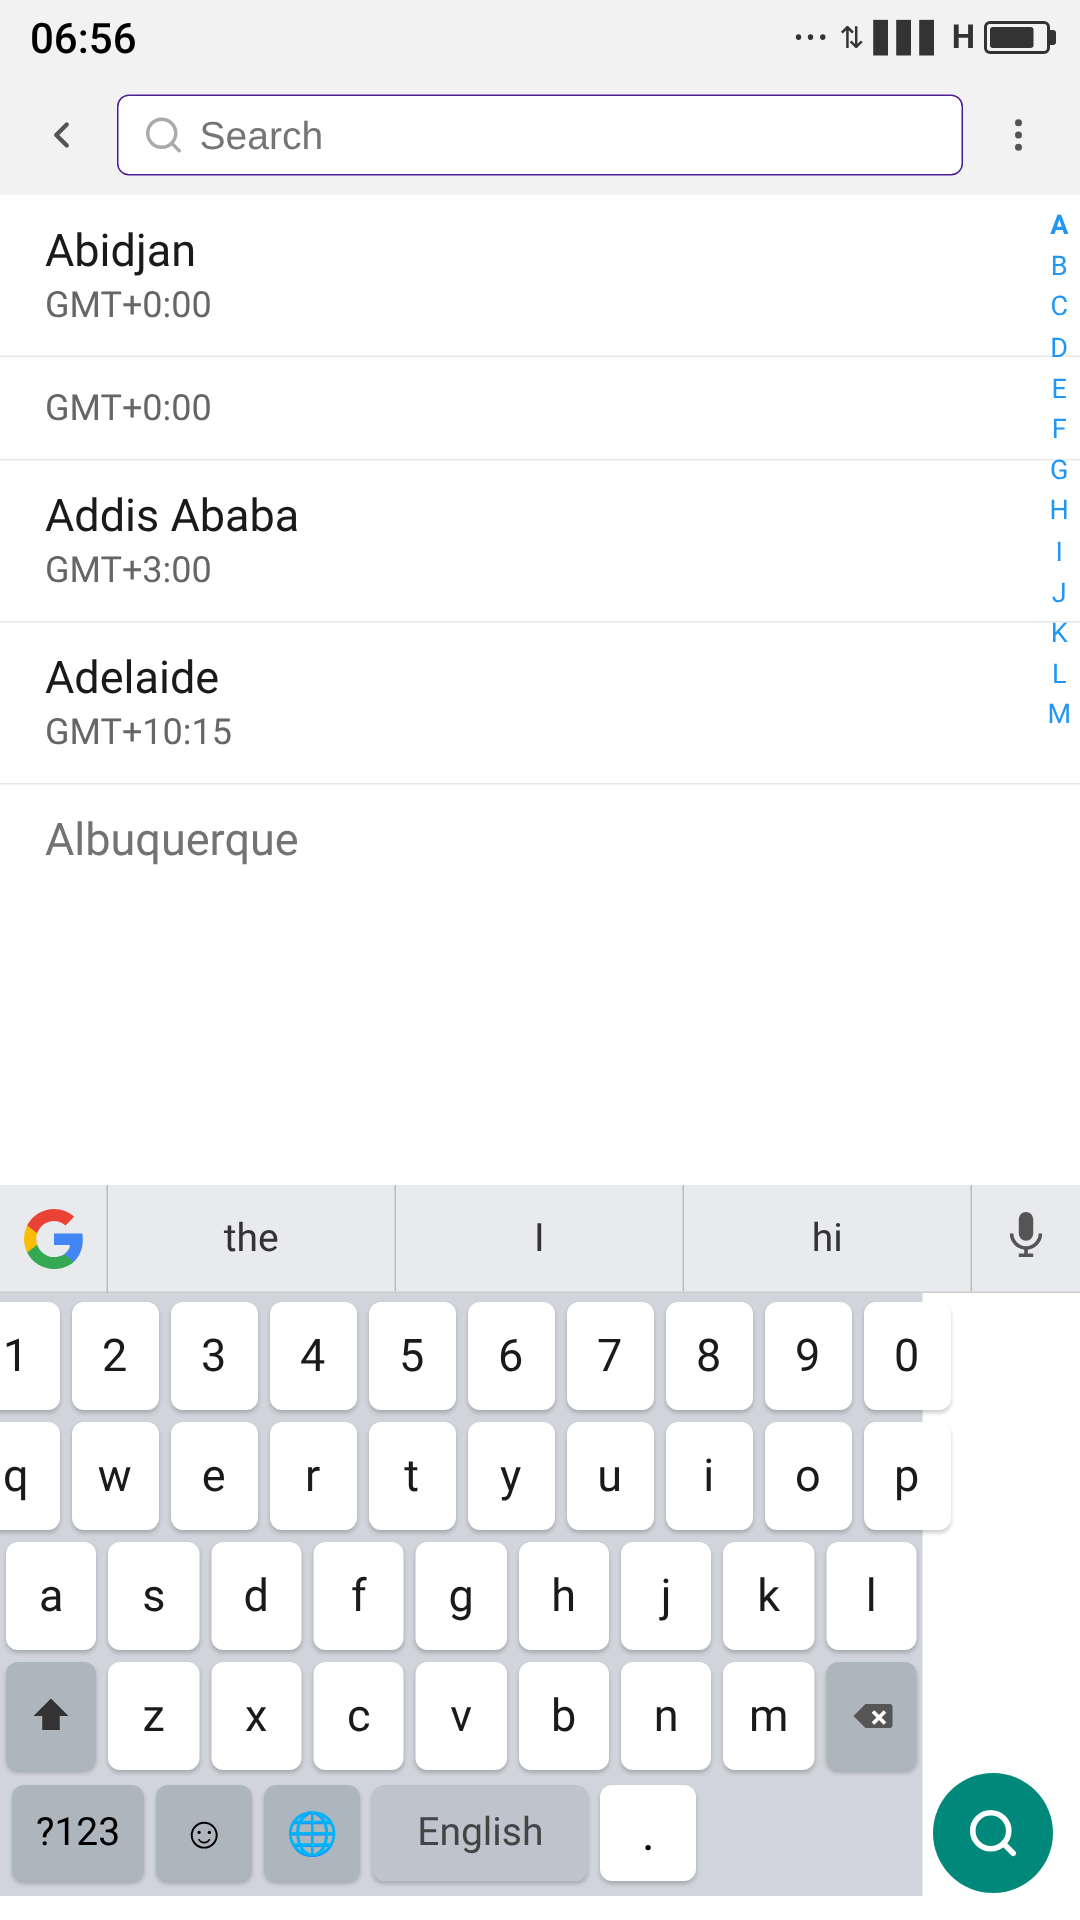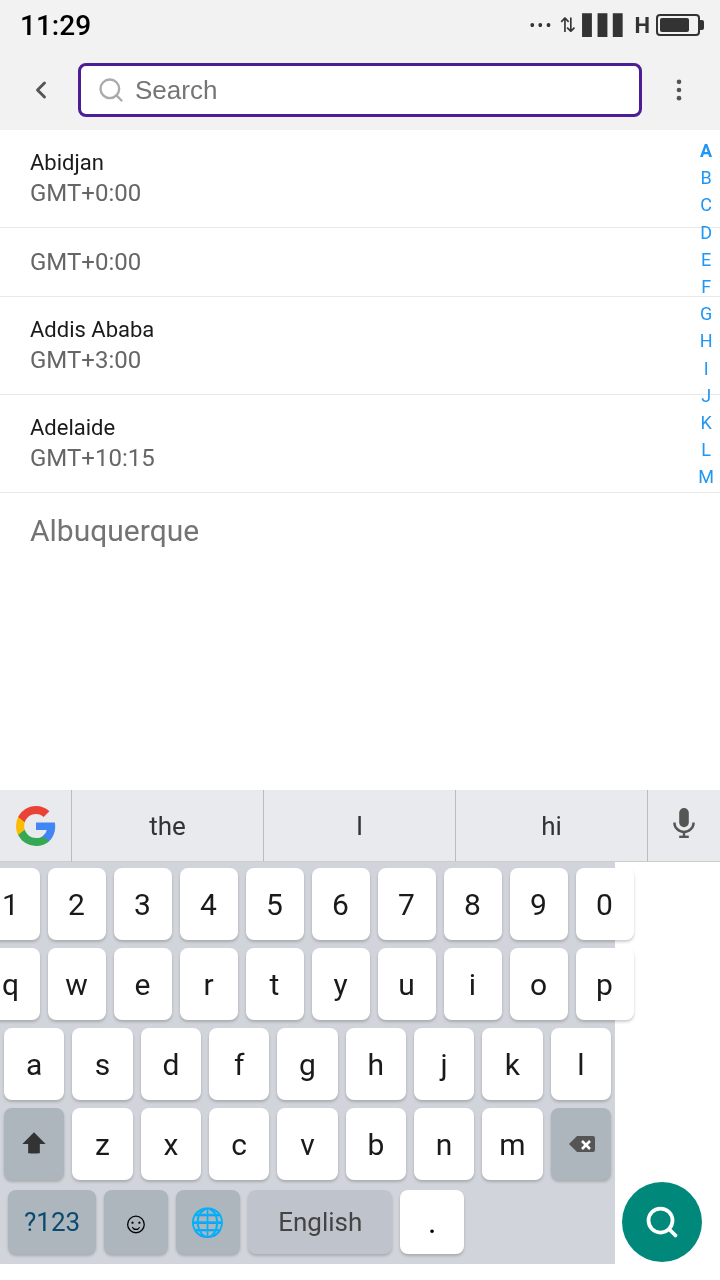--- a/index.html
+++ b/index.html
@@ -89,21 +89,21 @@
     }
     .search-input-wrapper {
       flex: 1;
       height: 54px;
       background: #fff;
       border-radius: 8px;
       display: flex;
       align-items: center;
       padding: 0 16px;
       gap: 10px;
-      border: 3px solid #4c1d95;
+      border: 1px solid #4c1d95;
     }
     .search-input-wrapper input {
       flex: 1;
       border: none;
       outline: none;
       font-size: 26px;
       color: #999;
       background: transparent;
     }
     .more-btn {
@@ -120,21 +120,21 @@
       width: 720px;
       background: #fff;
       position: relative;
     }
     .timezone-item {
       padding: 20px 60px 20px 30px;
       border-bottom: 1px solid #e8e8e8;
       cursor: pointer;
     }
     .timezone-city {
-      font-size: 22px;
+      font-size: 30px;
       color: #1a1a1a;
       font-weight: 400;
       margin-bottom: 4px;
     }
     .timezone-gmt {
       font-size: 24px;
       color: #666;
     }
 
     
@@ -284,21 +284,21 @@
     }
     .key-123 {
       height: 64px;
       padding: 0 16px;
       background: #adb5bd;
       border-radius: 8px;
       display: flex;
       align-items: center;
       justify-content: center;
       font-size: 26px;
-      color: #0c4a6e;
+      color: #000000;
       cursor: pointer;
       box-shadow: 0 2px 3px rgba(0,0,0,0.2);
     }
     .key-emoji {
       width: 64px;
       height: 64px;
       background: #adb5bd;
       border-radius: 8px;
       display: flex;
       align-items: center;
@@ -345,21 +345,21 @@
       box-shadow: 0 2px 3px rgba(0,0,0,0.2);
     }
     .spacer-right {
       width: 100px;
     }
   </style>
 </head>
 <body>
 
 <div class="status-bar">
-  <span class="status-time">11:29</span>
+  <span class="status-time">06:56</span>
   <div class="status-icons">
     <span style="font-size:18px;letter-spacing:2px">•••</span>
     <span style="font-size:20px">⇅</span>
     <span style="font-size:20px">▋▋▋</span>
     <span style="font-size:22px;font-weight:bold">H</span>
     <div class="battery-icon">
       <div class="battery-fill"></div>
     </div>
   </div>
 </div>

